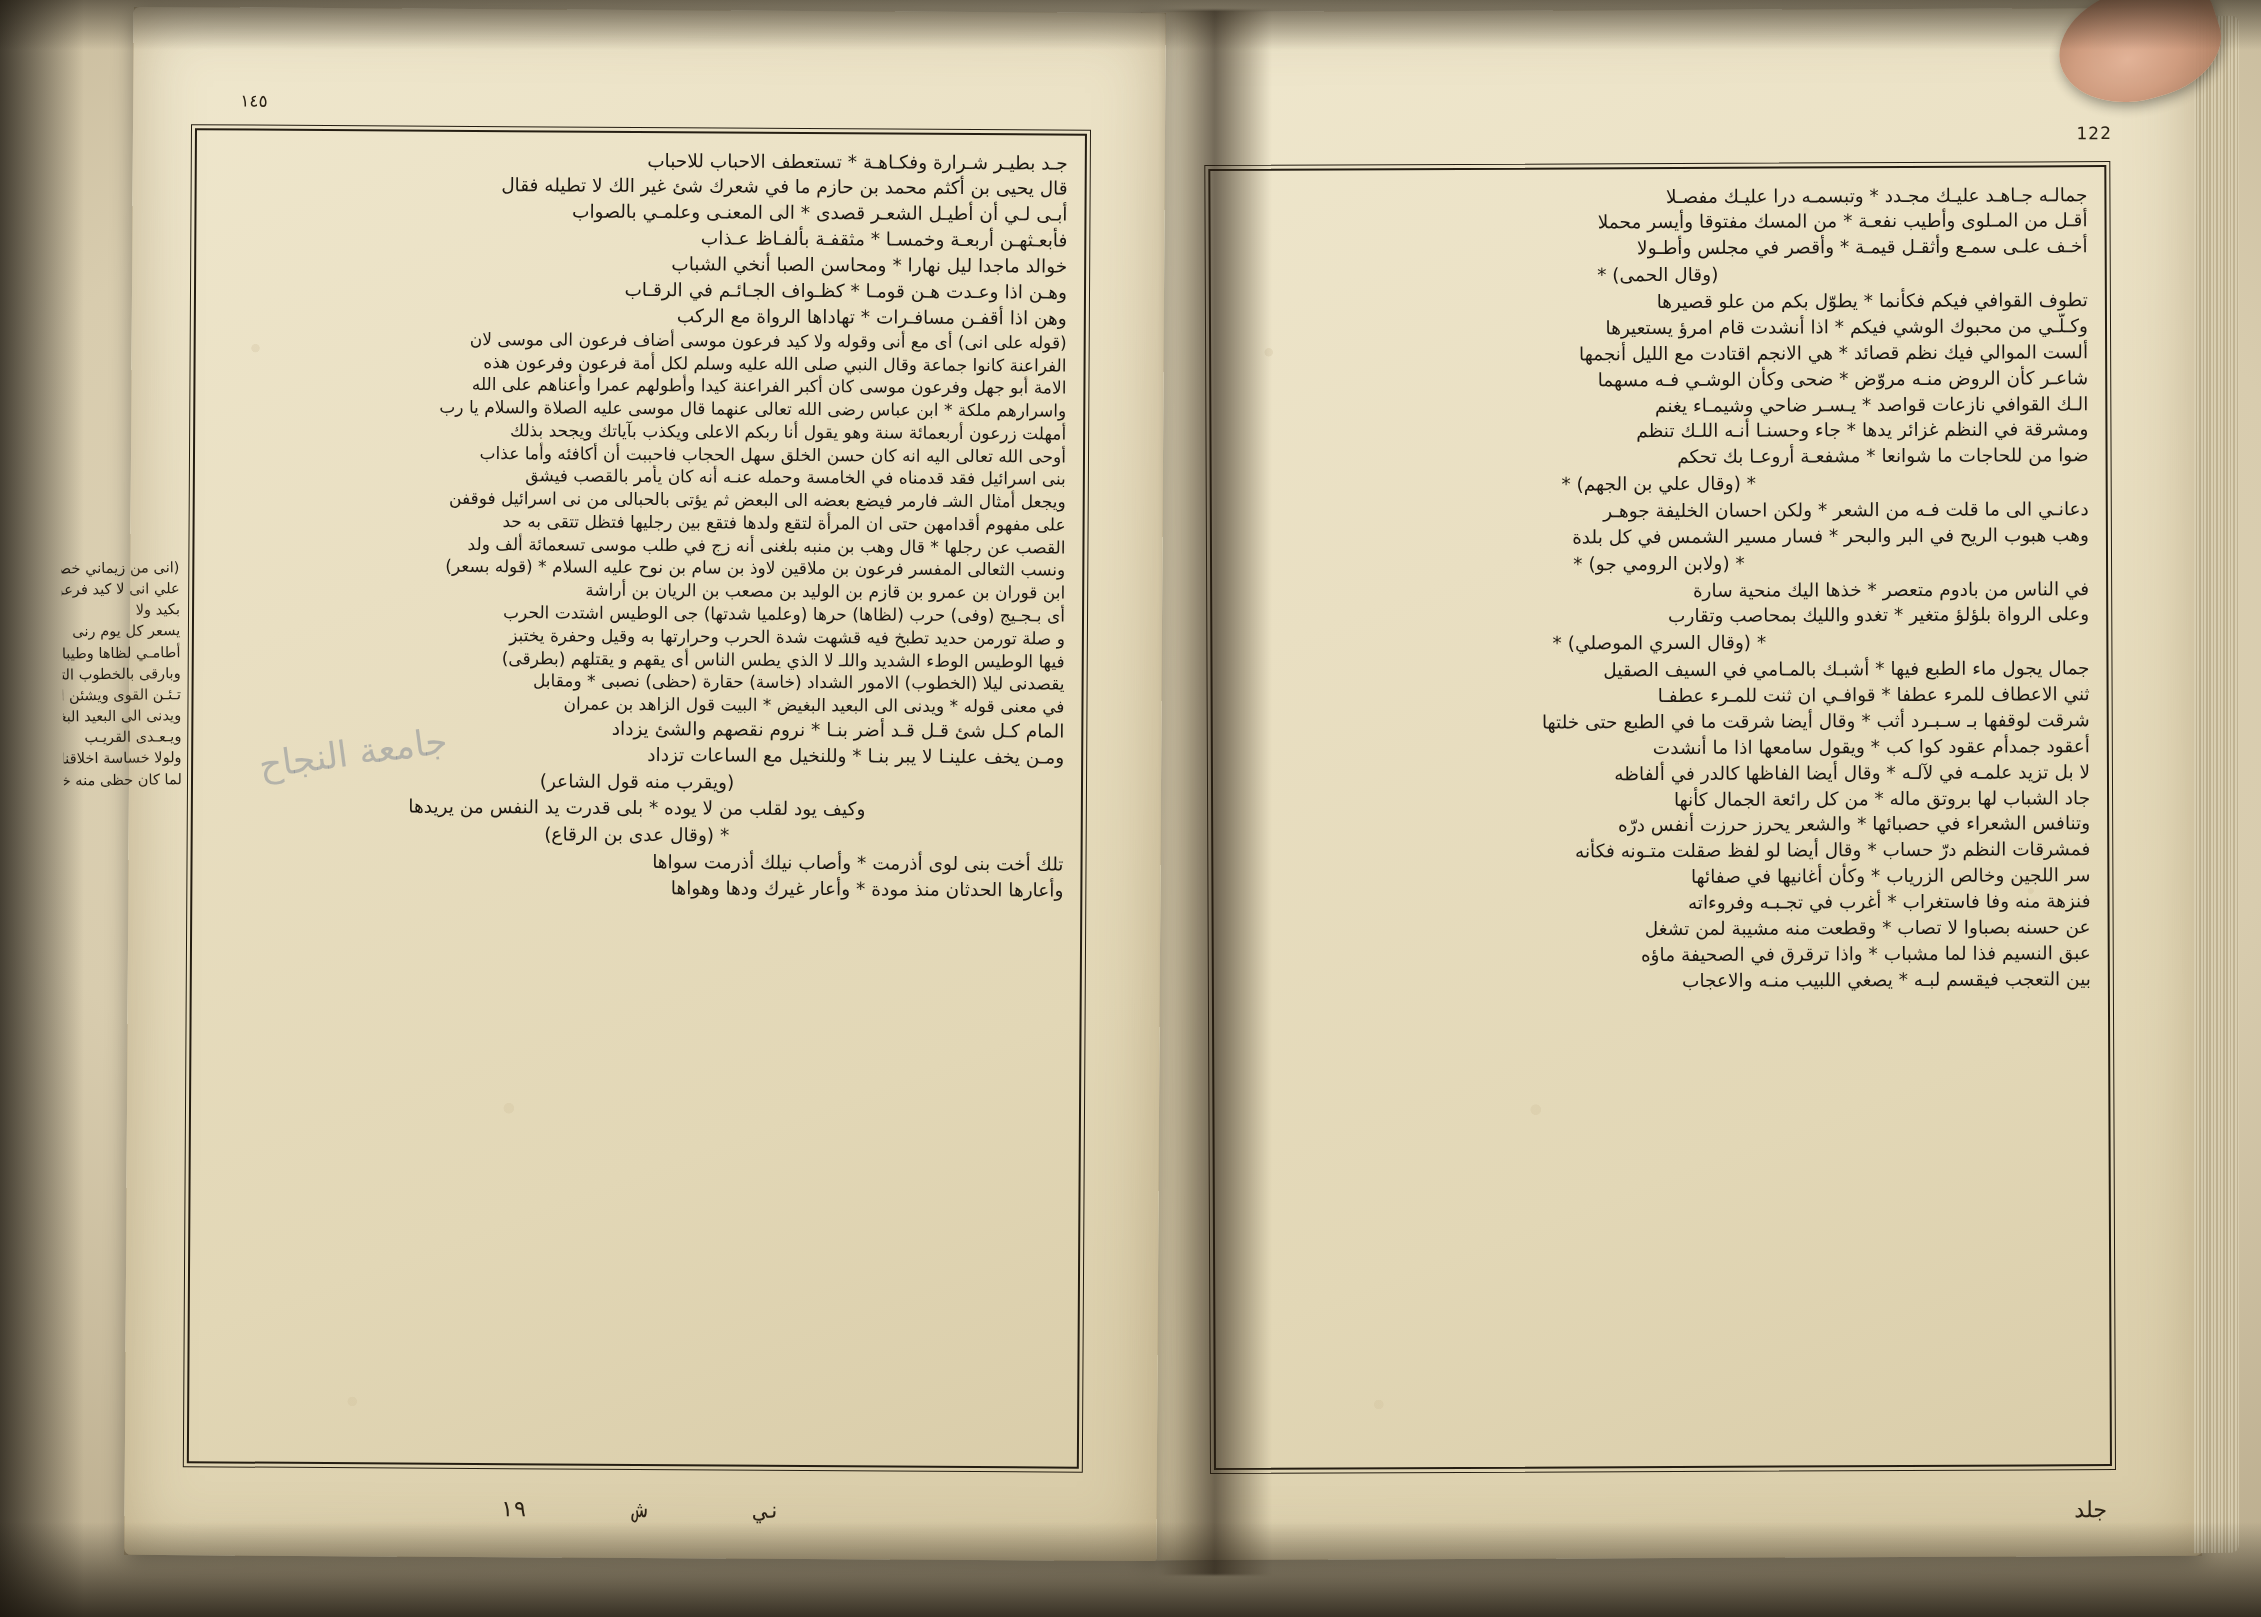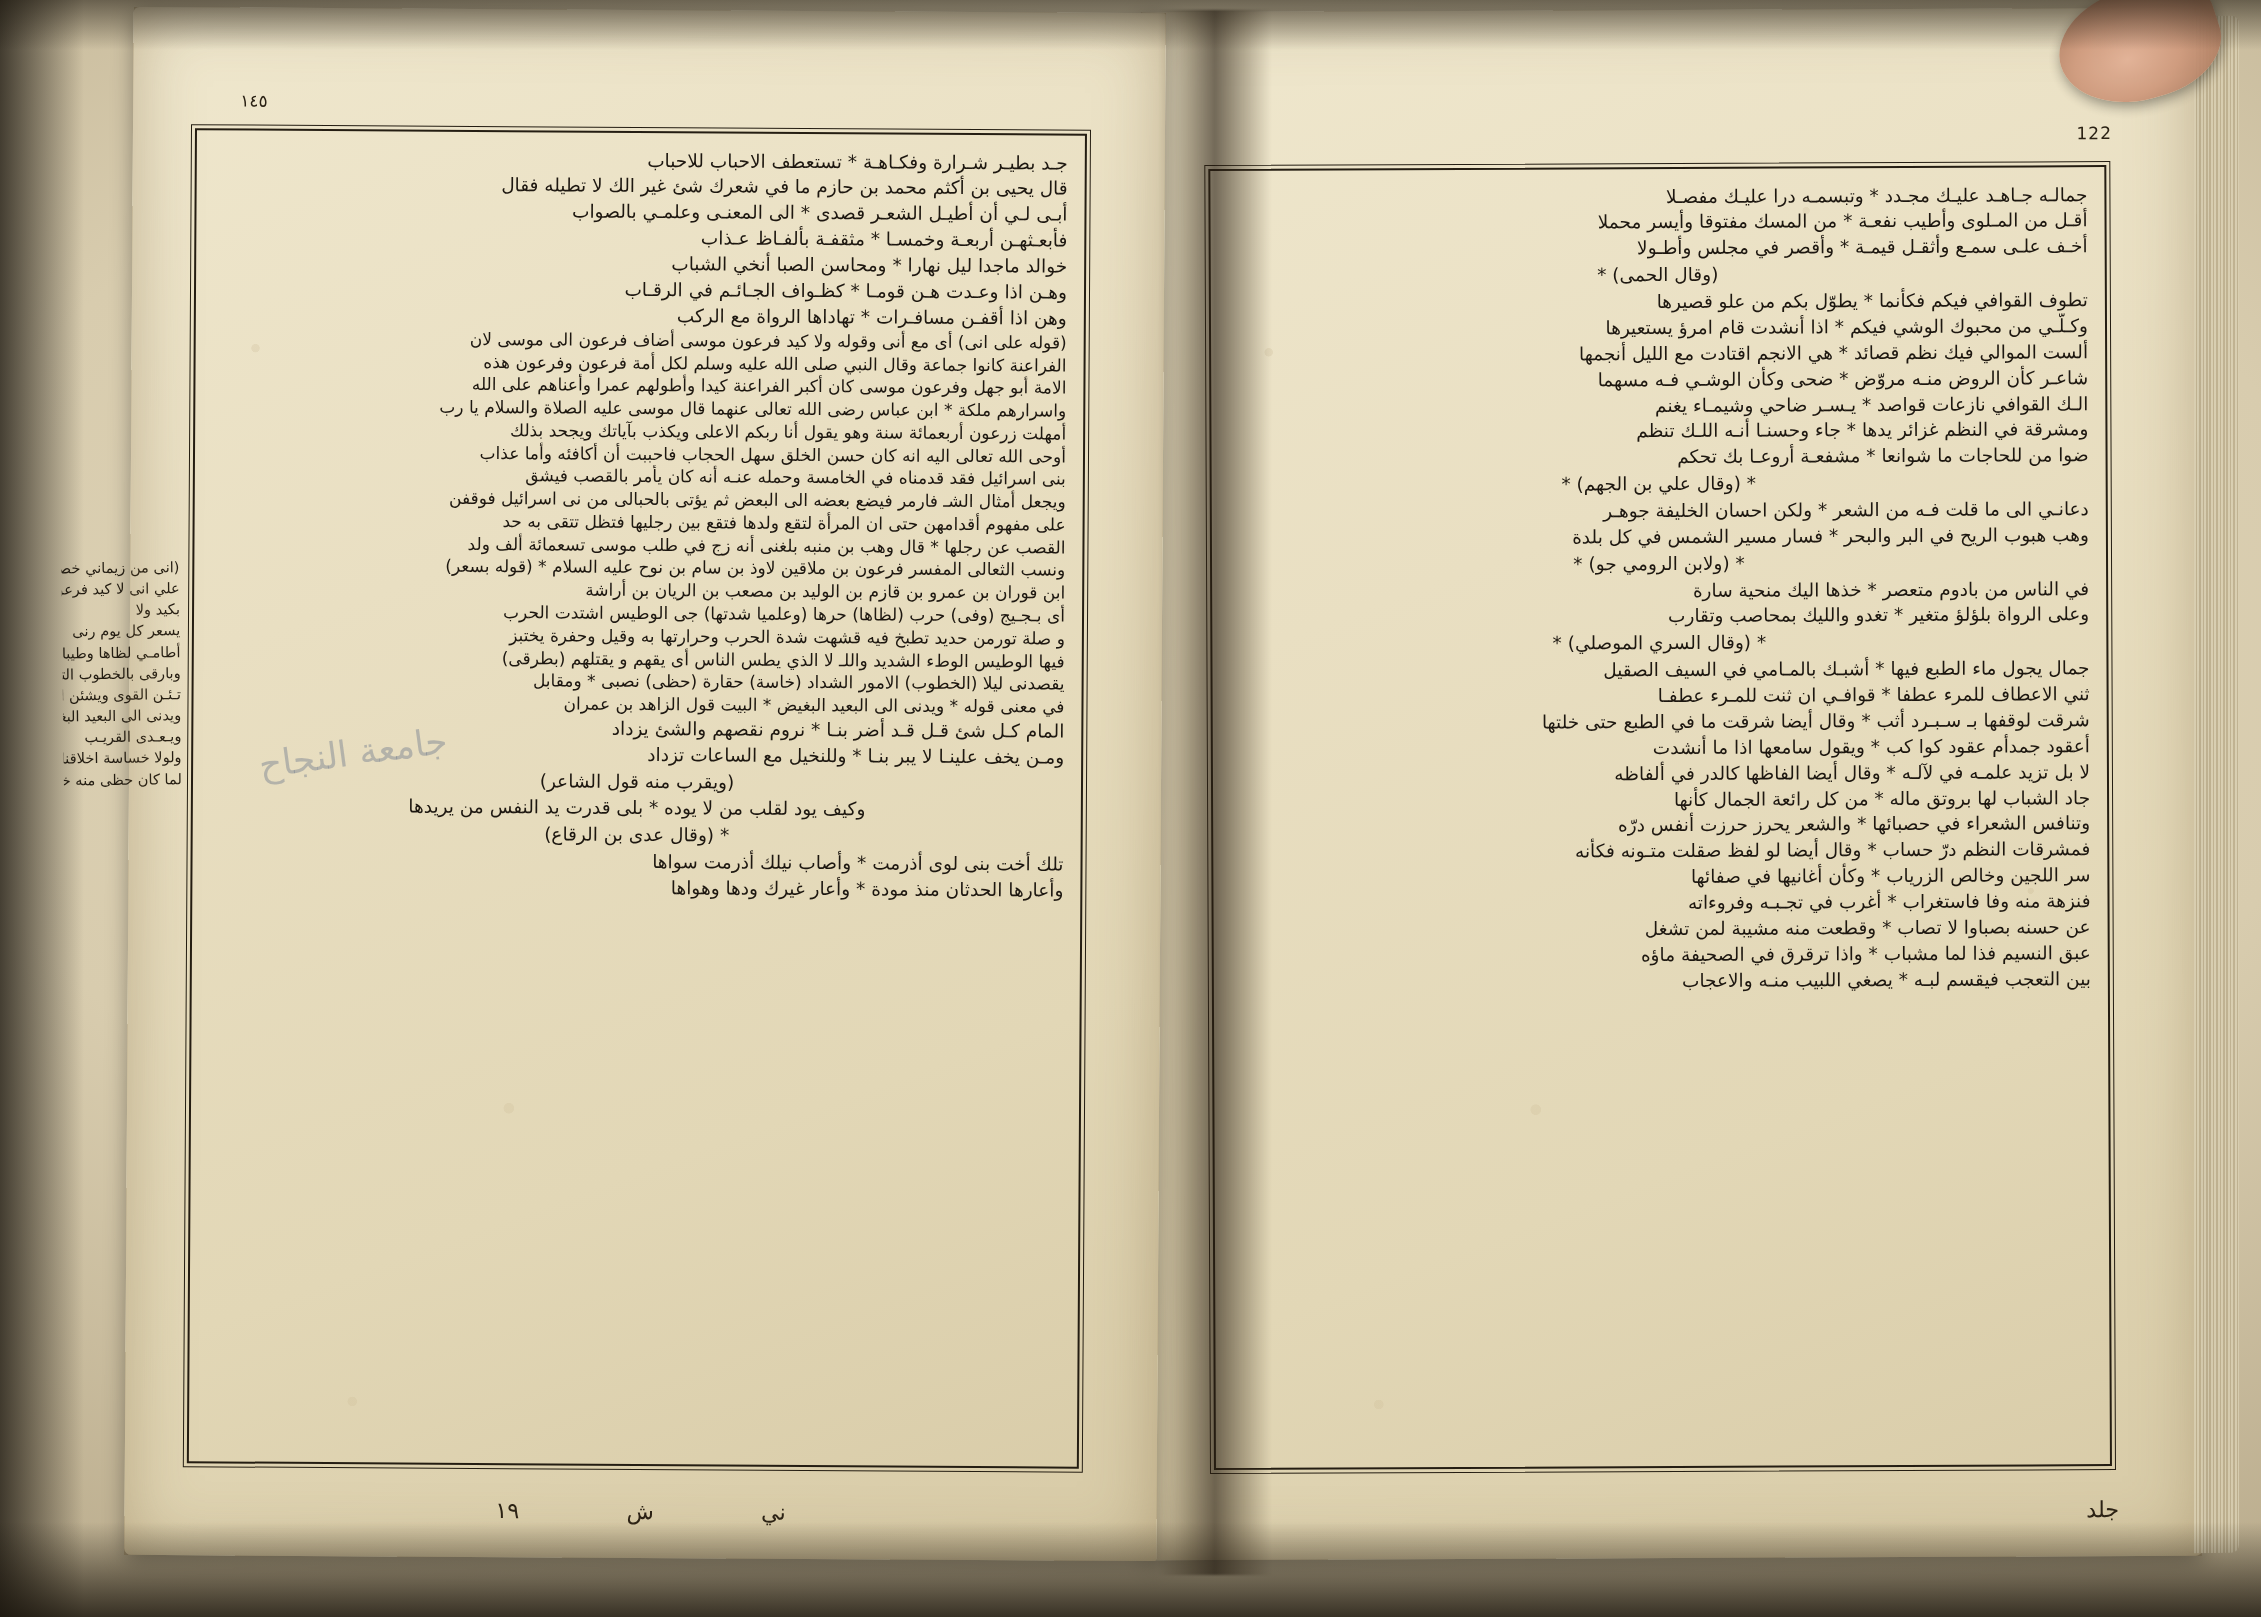--- a/index.html
+++ b/index.html
@@ -121,23 +121,23 @@
     font-family:"DejaVu Sans","Liberation Sans",sans-serif;
     font-size:17px;color:#2a2114;letter-spacing:1.1px;
   }
   .folio-right{ right:84px; top:115px;}
   .folio-left{ left:107px; top:83px;}
 
   .catchword{
     position:absolute;bottom:34px;
     font-size:22.4px;color:#2a2114;
   }
-  .cw-right{ right:83px;margin-left:24px;}
+  .cw-right{ right:95px;margin-left:24px;}
   .cw-left{ left:0;right:0;text-align:center;}
-  .cw-left span{margin:0 50px;}
+  .cw-left span{margin:0 50px;font-family:Liberation Mono, monospace;}
 
   
   .txt{
     font-family:"DejaVu Sans","Liberation Sans",sans-serif;
     color:#1d1710;
     direction:rtl;
     text-align:right;
   }
   .line{
     display:block;

